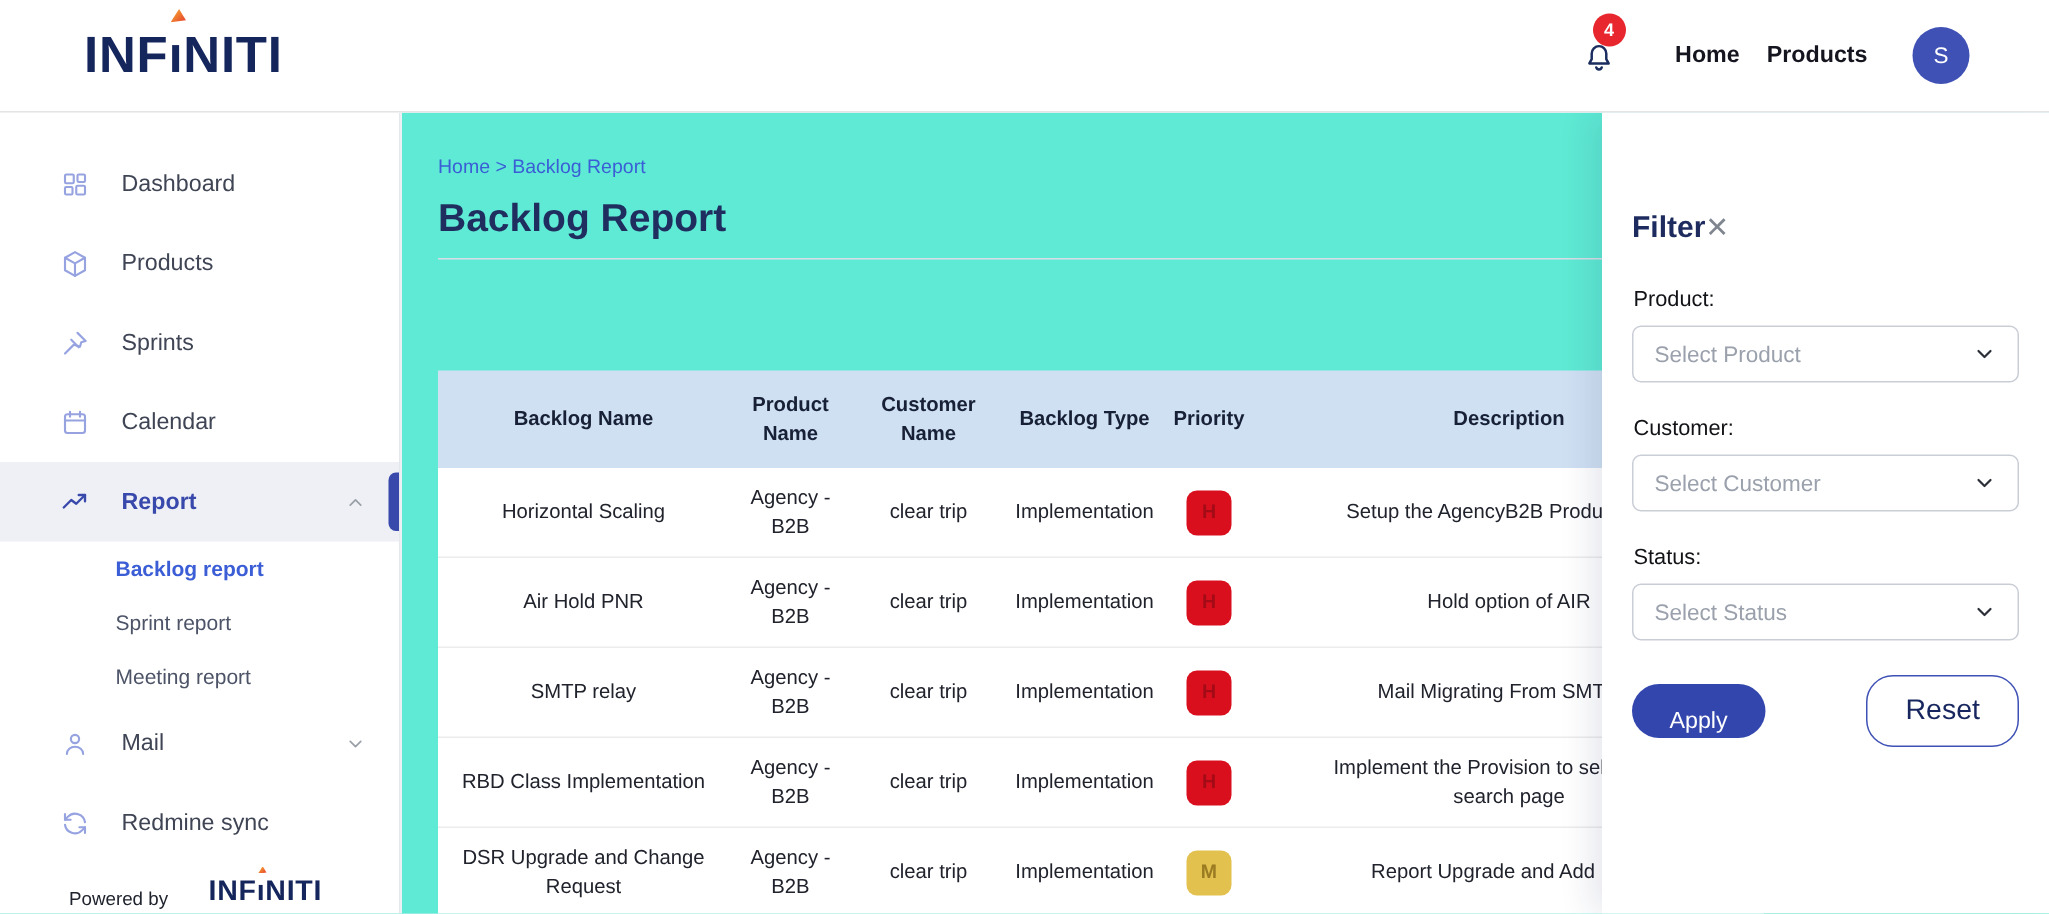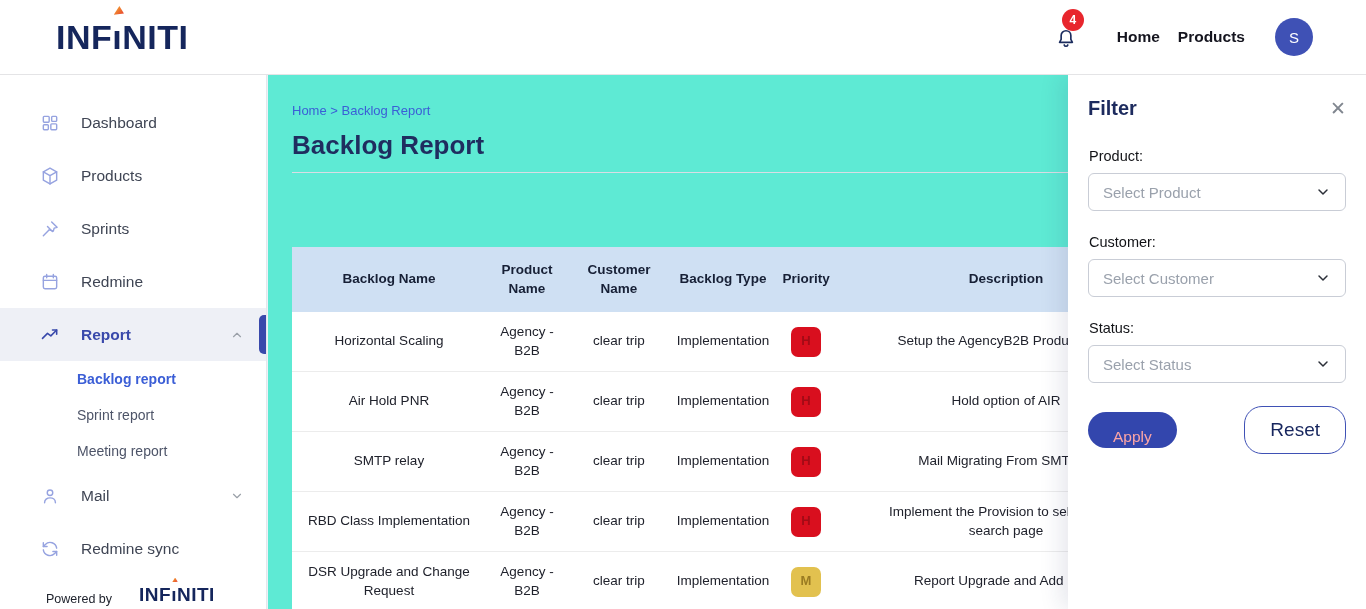--- a/index.html
+++ b/index.html
@@ -59,32 +59,32 @@
     padding:0 8px; line-height:1.4; }
   .desc { white-space:pre-line; }
   .prio { width:30px; height:30px; border-radius:7px; font-size:13px; font-weight:700;
     display:flex; align-items:center; justify-content:center; }
   .prio-h { background:#d90f1e; color:#a30b16; }
   .prio-m { background:#e2c14f; color:#9a7b22; }
 
   
   .filter-panel { position:absolute; left:1068px; top:75px; width:298px; height:534px; background:#fff;
     z-index:20; box-shadow:-8px 0 20px rgba(30,40,90,.10); padding:22px 20px 0 20px; }
-  .fp-head { display:flex; align-items:center; justify-content:space-between; margin-bottom:28px; }
+  .fp-head { display:flex; align-items:center; margin-bottom:28px;margin-top:44px; }
   .fp-title { font-size:20px; font-weight:700; color:#1d2b5e; }
   .fp-close { font-size:19px; color:#80868f; cursor:pointer; line-height:1; }
   .flabel { font-size:14.5px; color:#121317; margin:0 0 9px 1px; }
   .fselect { display:flex; align-items:center; justify-content:space-between; height:38px;
     border:1px solid #c9cdd6; border-radius:6px; background:#fff; padding:0 14px;
     margin-bottom:23px; cursor:pointer; }
   .fselect .ph { font-size:15px; color:#9aa1ac; }
   .fselect .sel-chev { color:#2b2f38; display:flex; }
   .fp-buttons { display:flex; align-items:center; justify-content:space-between; margin-top:5px; }
   .btn-apply { height:36px; padding:16px 25px; border:none; border-radius:18px; background:#3346ad;
-    color:#fca5a5; font-size:15.5px; font-family:inherit; cursor:pointer; }
+    color:#ffffff; font-size:15.5px; font-family:inherit; cursor:pointer; }
   .btn-reset { height:48px; padding:0 25px; border:1.5px solid #3f51b5; border-radius:18px;
     background:#fff; color:#17265e; font-size:19px; font-weight:500; font-family:inherit; cursor:pointer; }
 </style>
 </head>
 <body>
 
 <div class="page">
 
   <header class="app-header">
     <div class="logo logo-big">
@@ -137,21 +137,21 @@
       </span>
       <span>Sprints</span>
     </div>
     <div class="side-item">
       <span class="icon">
         <svg width="20" height="20" viewBox="0 0 24 24" fill="none" stroke="currentColor" stroke-width="1.7" stroke-linecap="round" stroke-linejoin="round">
           <rect x="4" y="5" width="16" height="15" rx="2"></rect>
             <path d="M8 3v4M16 3v4M4 10h16"></path>
         </svg>
       </span>
-      <span>Redmine</span>
+      <span>Calendar</span>
     </div>
     <div class="side-item active">
       <span class="icon">
         <svg width="20" height="20" viewBox="0 0 24 24" fill="none" stroke="currentColor" stroke-width="1.9" stroke-linecap="round" stroke-linejoin="round">
           <polyline points="3,16 9,10 13,13 20,6"></polyline>
             <polyline points="15,6 20,6 20,11"></polyline>
         </svg>
       </span>
       <span>Report</span>
       <span class="chev">

